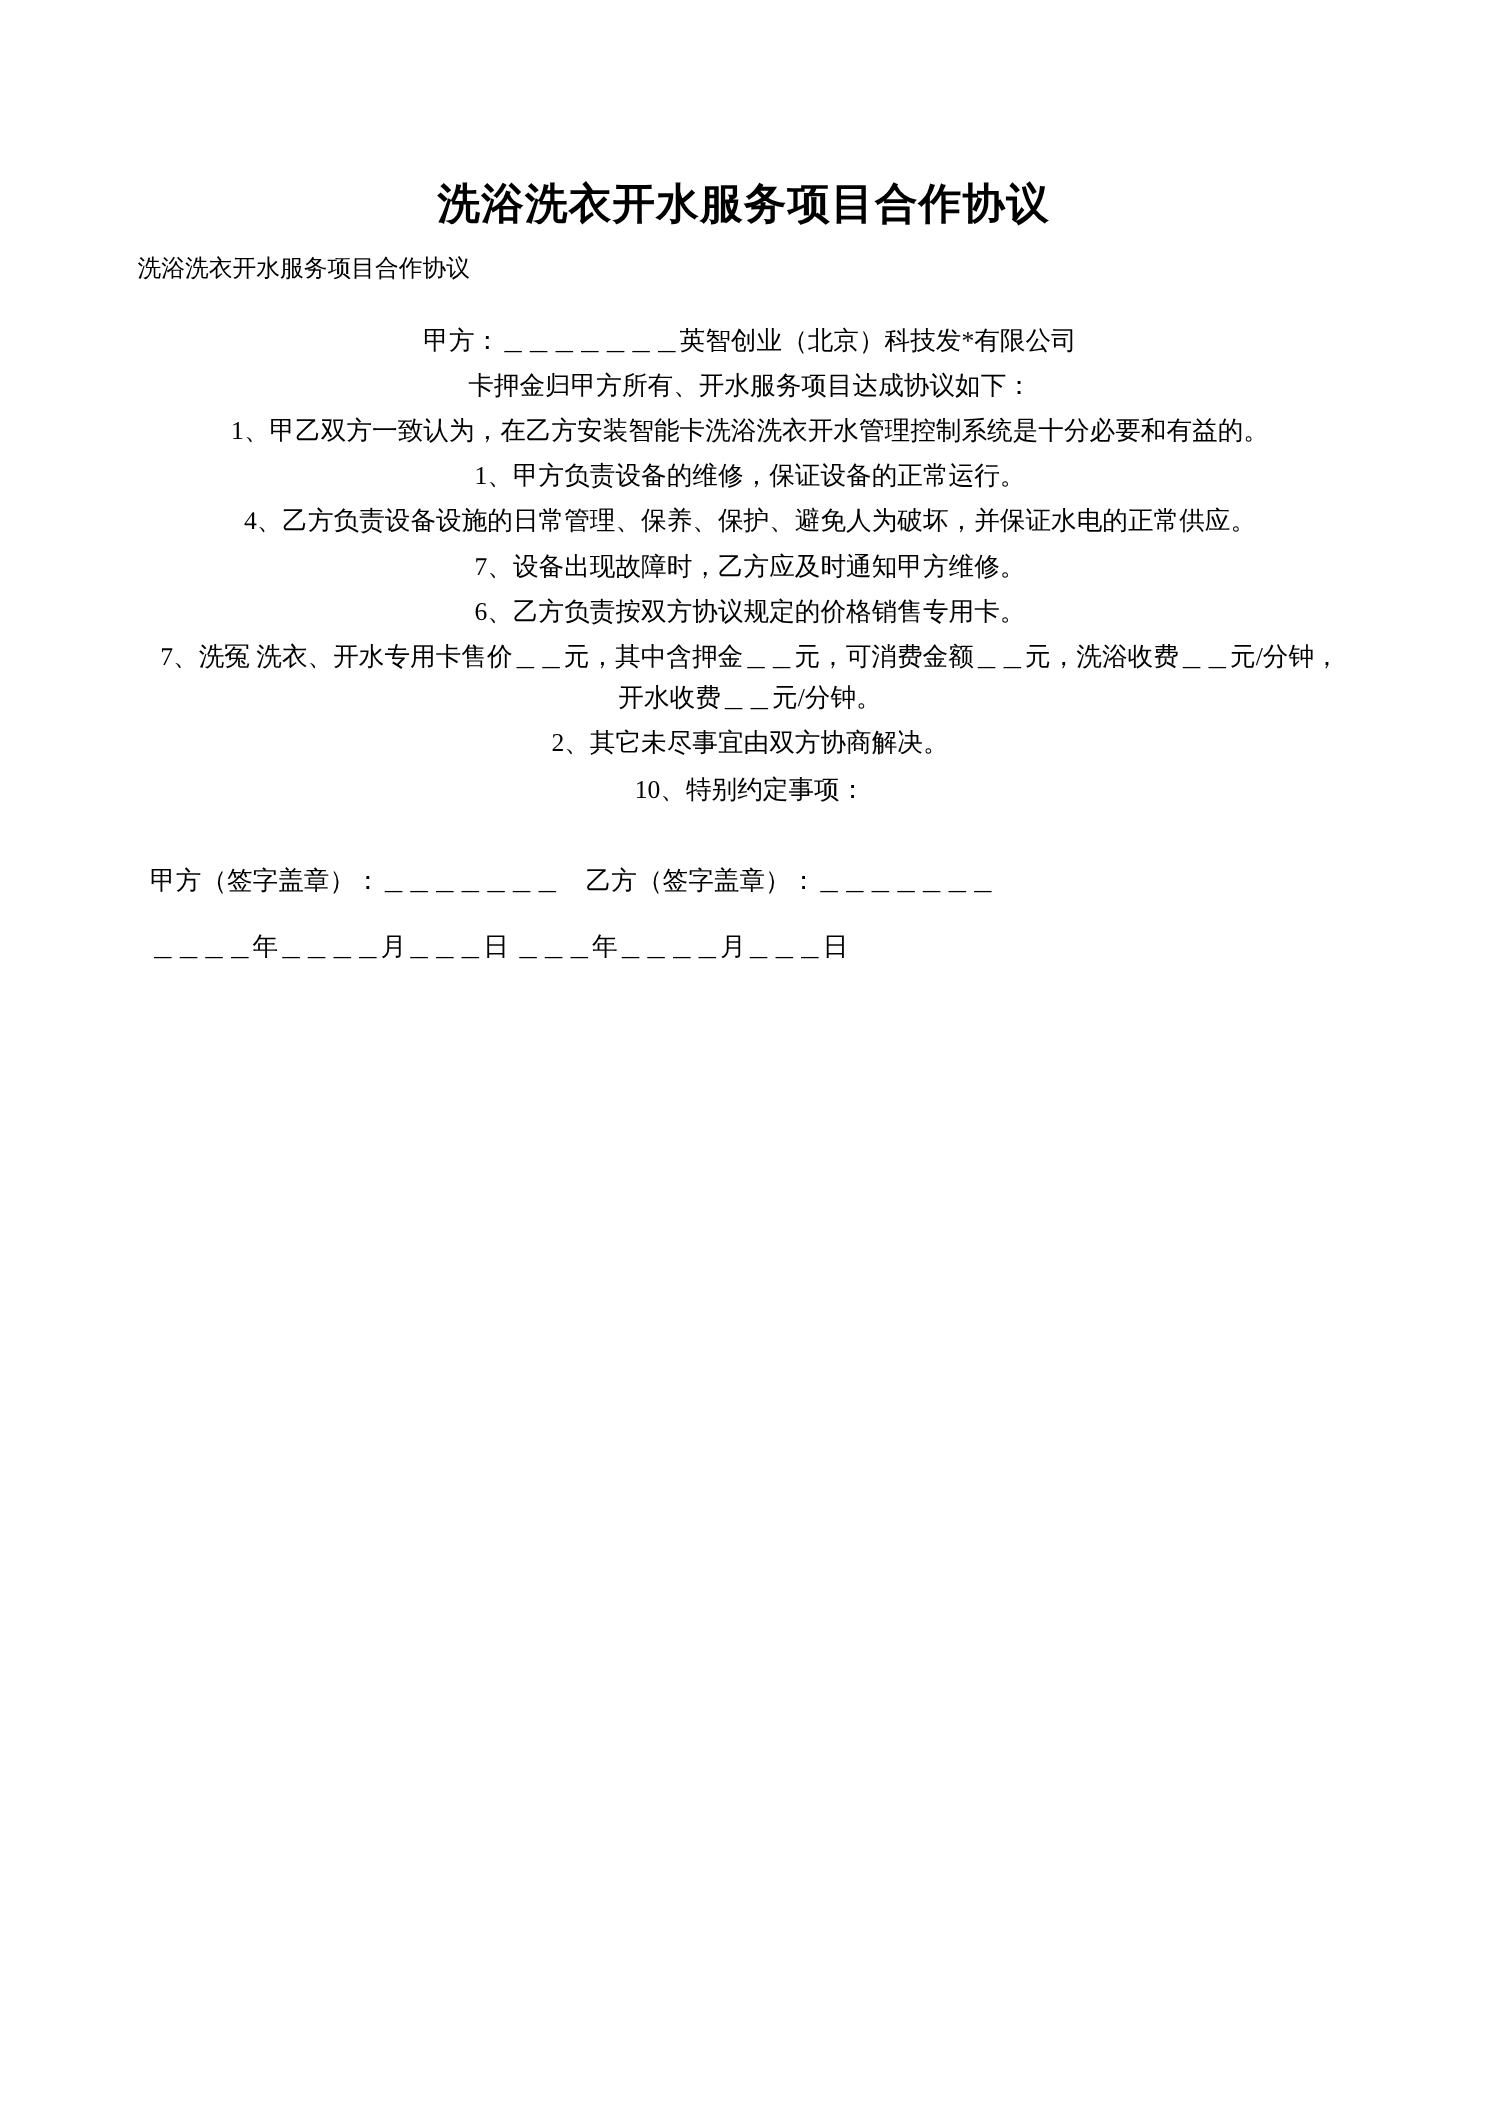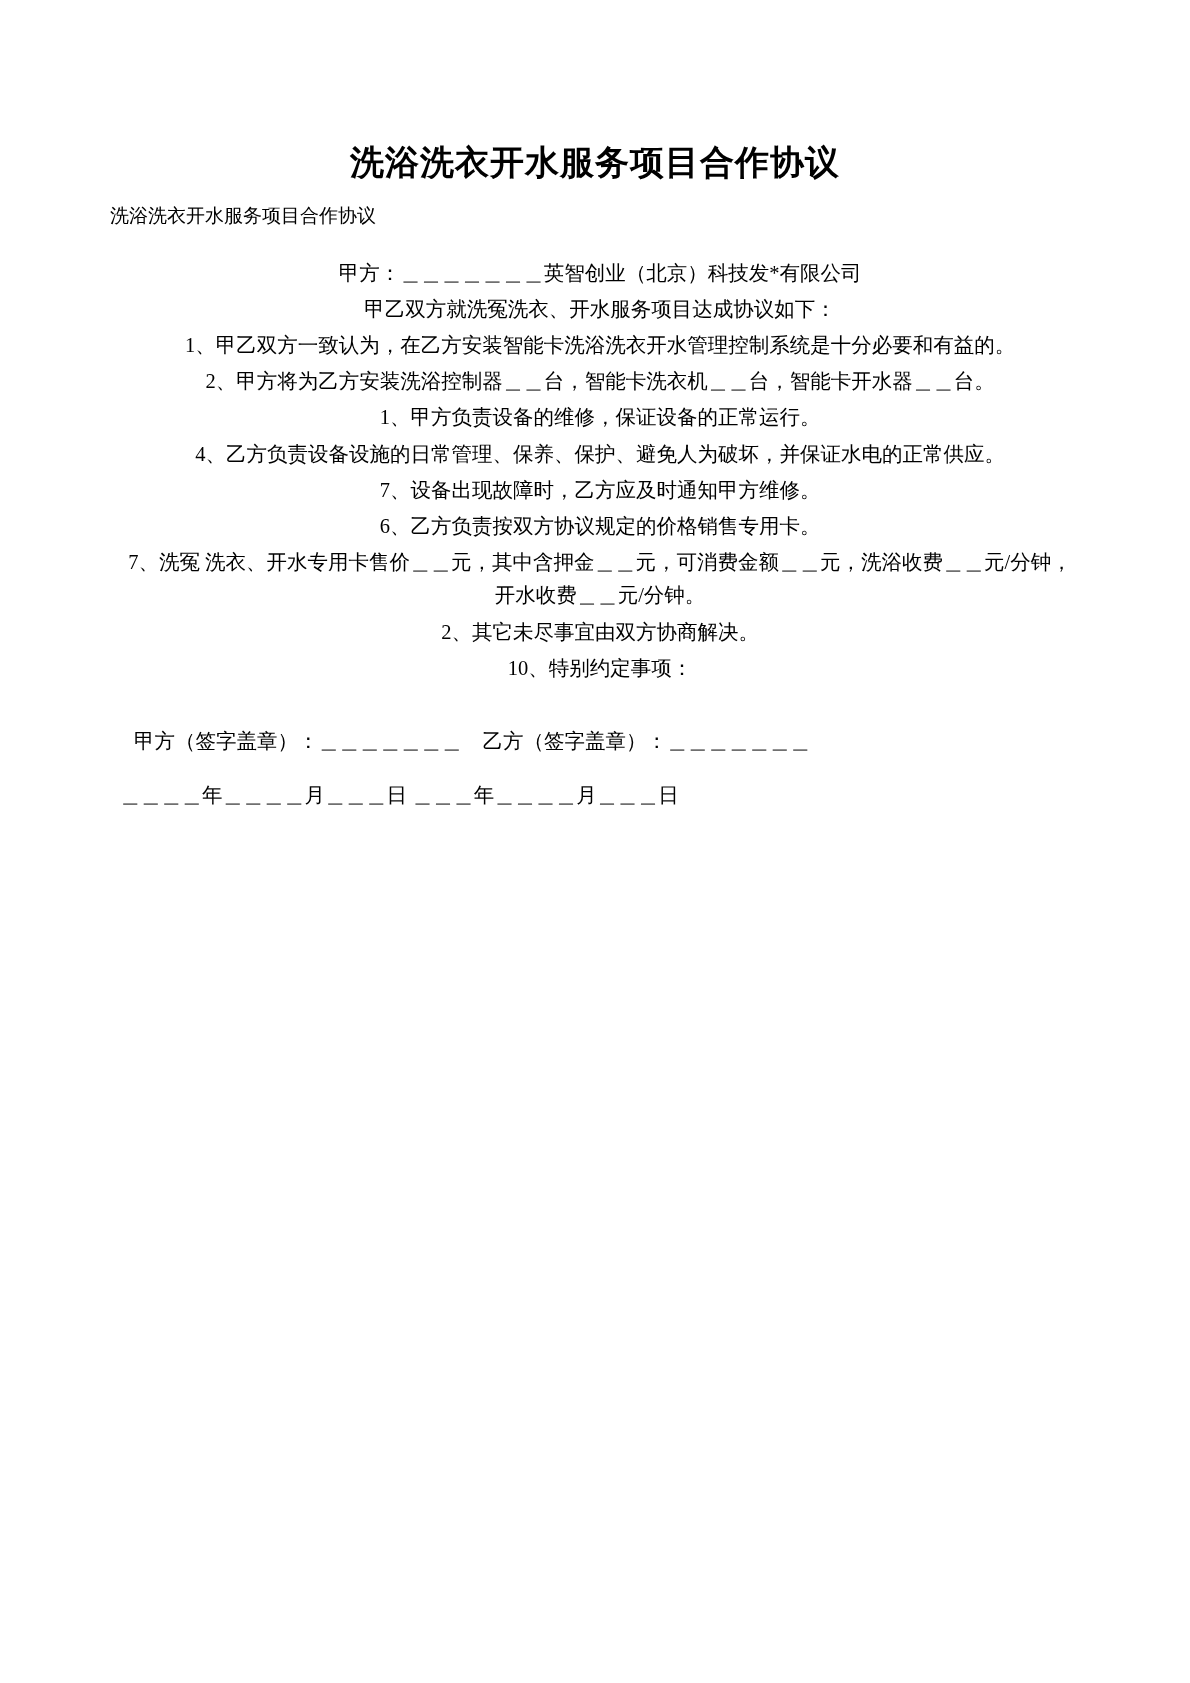--- a/index.html
+++ b/index.html
@@ -42,21 +42,20 @@
   .para {
     font-size: 20.5px;
     line-height: 1.62;
     margin: 0 0 3px 0;
     text-align: center;
   }
   .sig-line {
     font-size: 20.5px;
     line-height: 1.62;
     margin-top: 40px;
-    margin-left: 14px;
   }
   .date-line {
     font-size: 20.5px;
     line-height: 1.62;
     font-family: Liberation Serif, serif;
   }
 </style>
 </head>
 <body>
 
@@ -64,24 +63,23 @@
 
   <h1 class="doc-title">洗浴洗衣开水服务项目合作协议</h1>
 
   <div class="subtitle">洗浴洗衣开水服务项目合作协议</div>
 
   <div class="body-block">
 
     <p class="para">甲方：＿＿＿＿＿＿＿英智创业（北京）科技发*有限公司</p>
 
 
-    <p class="para">甲乙双方就洗冤洗衣、开水服务项目达成协议如下：</p>
+    <p class="para">卡押金归甲方所有、开水服务项目达成协议如下：</p>
 
     <p class="para">1、甲乙双方一致认为，在乙方安装智能卡洗浴洗衣开水管理控制系统是十分必要和有益的。</p>
-    <p class="para">2、甲方将为乙方安装洗浴控制器＿＿台，智能卡洗衣机＿＿台，智能卡开水器＿＿台。</p>
     <p class="para">1、甲方负责设备的维修，保证设备的正常运行。</p>
     <p class="para">4、乙方负责设备设施的日常管理、保养、保护、避免人为破坏，并保证水电的正常供应。</p>
     <p class="para">7、设备出现故障时，乙方应及时通知甲方维修。</p>
     <p class="para">6、乙方负责按双方协议规定的价格销售专用卡。</p>
     <p class="para">7、洗冤 洗衣、开水专用卡售价＿＿元，其中含押金＿＿元，可消费金额＿＿元，洗浴收费＿＿元/分钟，开水收费＿＿元/分钟。</p>
     <p class="para">2、其它未尽事宜由双方协商解决。</p>
     <p class="para">10、特别约定事项：</p>
 
     <p class="sig-line">甲方（签字盖章）：＿＿＿＿＿＿＿　乙方（签字盖章）：＿＿＿＿＿＿＿</p>
 

